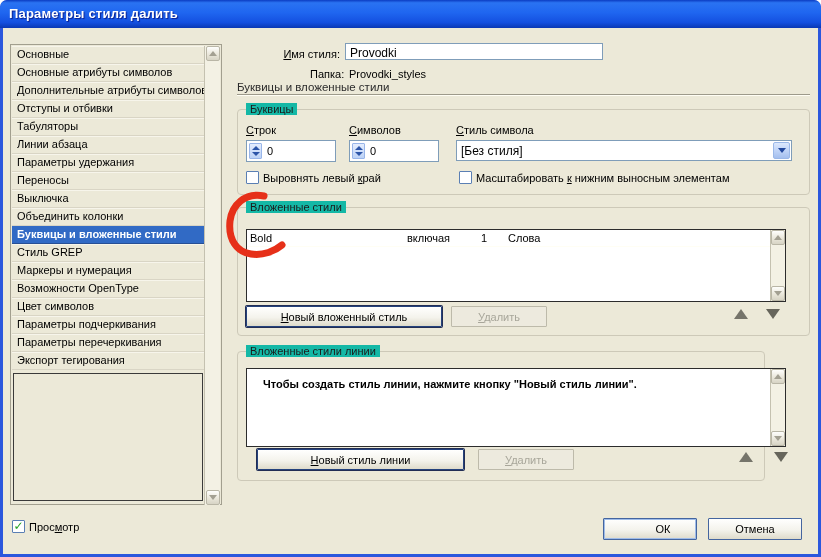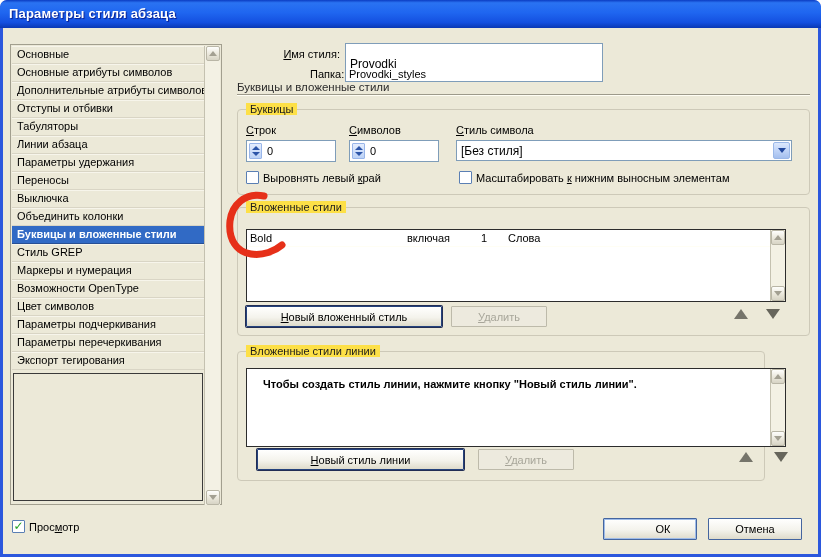--- a/index.html
+++ b/index.html
@@ -34,29 +34,29 @@
   .scroll-btn.up   { top:0; }
   .scroll-btn.down { bottom:0; }
 
   .tri { width:0; height:0; }
   .tri-sc-up   { border-left:4px solid transparent; border-right:4px solid transparent; border-bottom:5px solid #a3a092; }
   .tri-sc-down { border-left:4px solid transparent; border-right:4px solid transparent; border-top:5px solid #a3a092; }
 
   
   .lbl { position:absolute; white-space:nowrap; }
   .name-label { left:250px; top:48px; width:90px; text-align:right; }
-  .name-input { position:absolute; left:345px; top:43px; width:258px; height:39px;
+  .name-input { position:absolute; left:345px; top:43px; width:258px; height:17px;
                 background:#fff; border:1px solid #7f9db9; font-size:12px; padding:3px 0 0 4px; }
   .section-title { left:237px; top:81px; font-size:11.5px; color:#2b2b2b; }
   .header-sep { position:absolute; left:237px; top:94px; width:573px; height:2px;
                 border-top:1px solid #9d9a8b; border-bottom:1px solid #fffef4; }
 
   
   .group { position:absolute; border:1px solid #cdc9b8; border-radius:4px; }
-  .group-title { position:absolute; top:-7px; left:8px; background:#fde047; padding:0 4px;
+  .group-title { position:absolute; top:-7px; left:8px; background:#14b8a6; padding:0 4px;
                  white-space:nowrap; color:#1c1c1c; }
   .g1 { left:237px; top:109px; width:573px; height:86px; }
   .g2 { left:237px; top:207px; width:573px; height:129px; }
   .g3 { left:237px; top:351px; width:528px; height:130px; }
 
   
   .field { position:absolute; height:22px; background:#fff; border:1px solid #7f9db9; }
   .spin { position:absolute; left:2px; top:2px; width:13px; height:16px;
           background:linear-gradient(180deg,#e4edfe,#bcd2f6); border:1px solid #98b5e9; border-radius:1px; }
   .spin-up, .spin-down { position:absolute; left:2px; width:0; height:0;
@@ -98,21 +98,21 @@
 
   
   .annotation { position:absolute; left:0; top:0; pointer-events:none; }
   u { text-decoration:underline; }
 </style>
 </head>
 <body>
 
 <div class="dialog">
   <div class="titlebar">
-    <span class="titlebar-text">Параметры стиля абзаца</span>
+    <span class="titlebar-text">Параметры стиля далить</span>
   </div>
   <div class="client"></div>
 
   <div class="sidebar">
     <div class="sb-list">
       <div class="sb-item">Основные</div>
       <div class="sb-item">Основные атрибуты символов</div>
       <div class="sb-item">Дополнительные атрибуты символов</div>
       <div class="sb-item">Отступы и отбивки</div>
       <div class="sb-item">Табуляторы</div>

